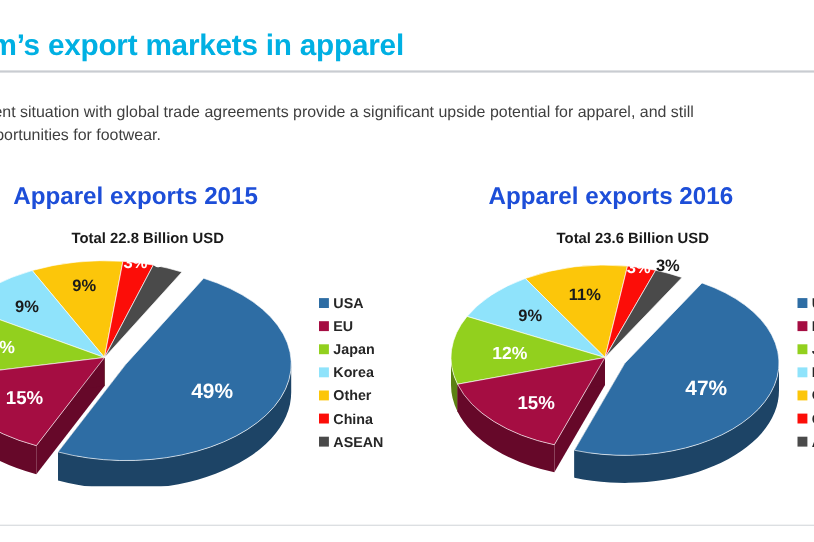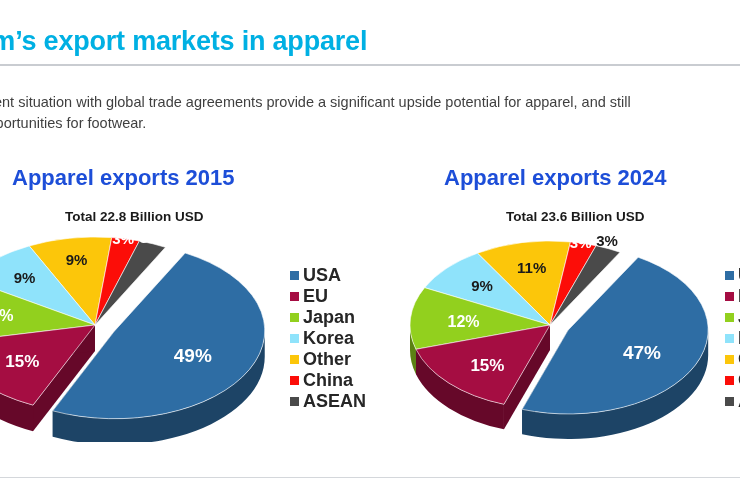--- a/index.html
+++ b/index.html
@@ -96,21 +96,21 @@
     top: 110px;
     width: 90px;
   }
   .chart-block.left  .legend { left: 370px; }
   .chart-block.right .legend { left: 325px; }
 
   .legend-item {
     display: flex;
     align-items: center;
     height: 21px;
-    font-size: 18px;
+    font-size: 13px;
     font-weight: bold;
     color: #262626;
   }
   .legend-swatch {
     width: 9px;
     height: 9px;
     margin-right: 4px;
     flex: 0 0 auto;
     display: inline-block;
   }
@@ -202,21 +202,21 @@
           <span class="legend-label">China</span>
         </div>
         <div class="legend-item">
           <span class="legend-swatch" style="background: rgb(74, 74, 74);"></span>
           <span class="legend-label">ASEAN</span>
         </div>
       </div>
   </div>
 
   <div class="chart-block right">
-    <div class="chart-title">Apparel exports 2024</div>
+    <div class="chart-title">Apparel exports 2016</div>
     <div class="chart-total">Total 23.6 Billion USD</div>
     <div class="pie-wrap">
         <svg width="330" height="215" viewBox="0 0 330 215">
           <g>
             <path d="M150,98 L15.98,122.28 L15.98,147.28 L150,123.00 Z" fill="#5b8113"></path>
             <path d="M15.98,122.28 A140,84 0 0 1 10.00,98.00 L10.00,123.00 A140,84 0 0 0 15.98,147.28 Z" fill="#5b8113"></path>
             <path d="M168.18472218094138,102.9953695071248 L122.14,182.32 L122.14,207.32 L168.18472218094138,128.00 Z" fill="#1d4466"></path>
             <path d="M308.18,103.00 A140,84 0 0 1 122.14,182.32 L122.14,207.32 A140,84 0 0 0 308.18,128.00 Z" fill="#1d4466"></path>
             <path d="M150,98 L103.96,177.33 L103.96,202.33 L150,123.00 Z" fill="#660829"></path>
             <path d="M150,98 L15.98,122.28 L15.98,147.28 L150,123.00 Z" fill="#660829"></path>

